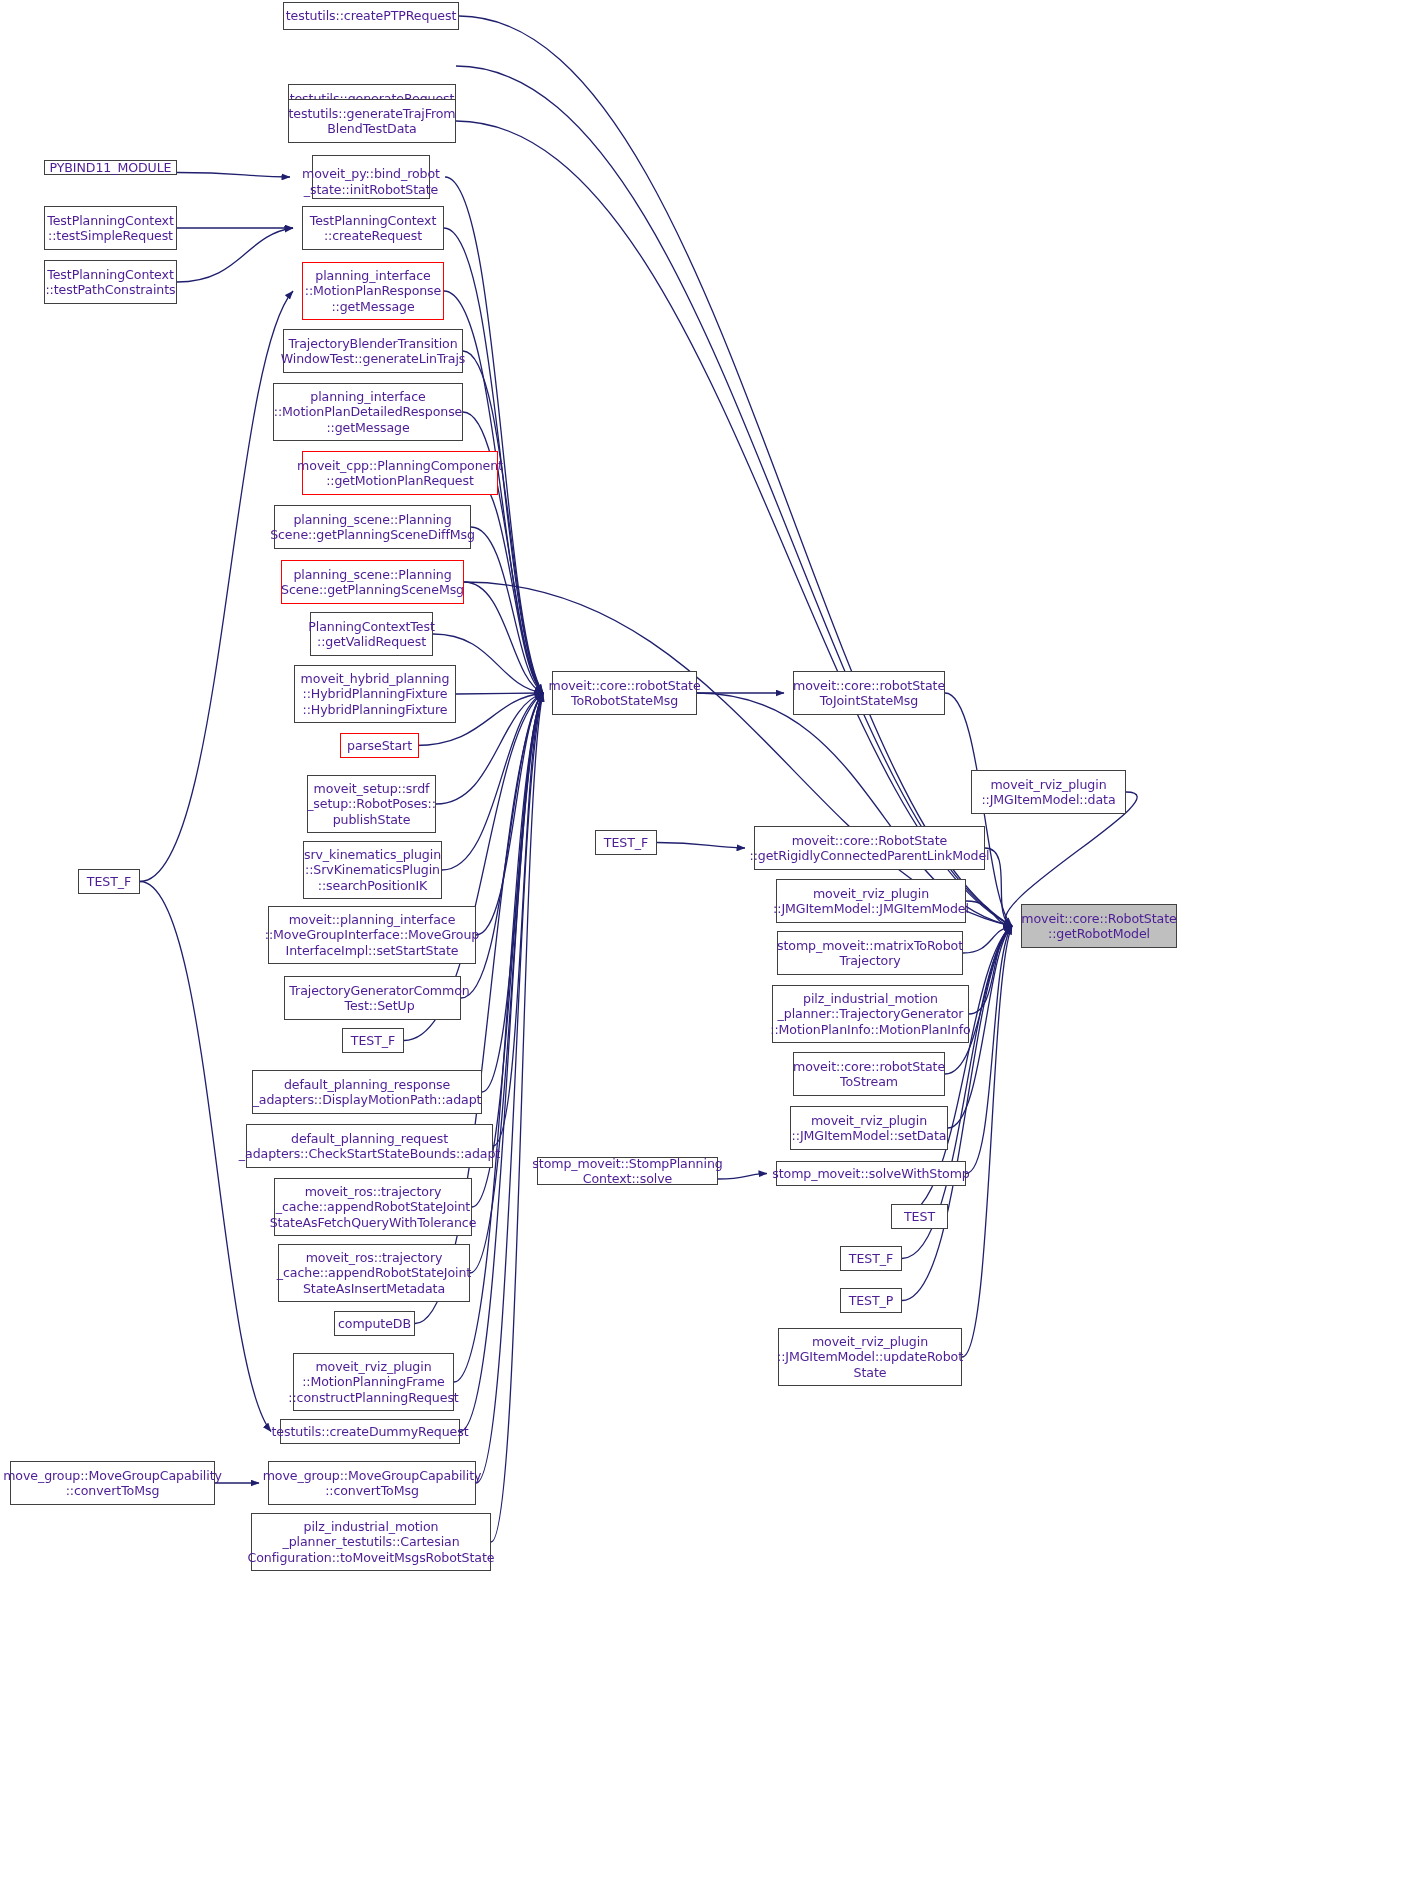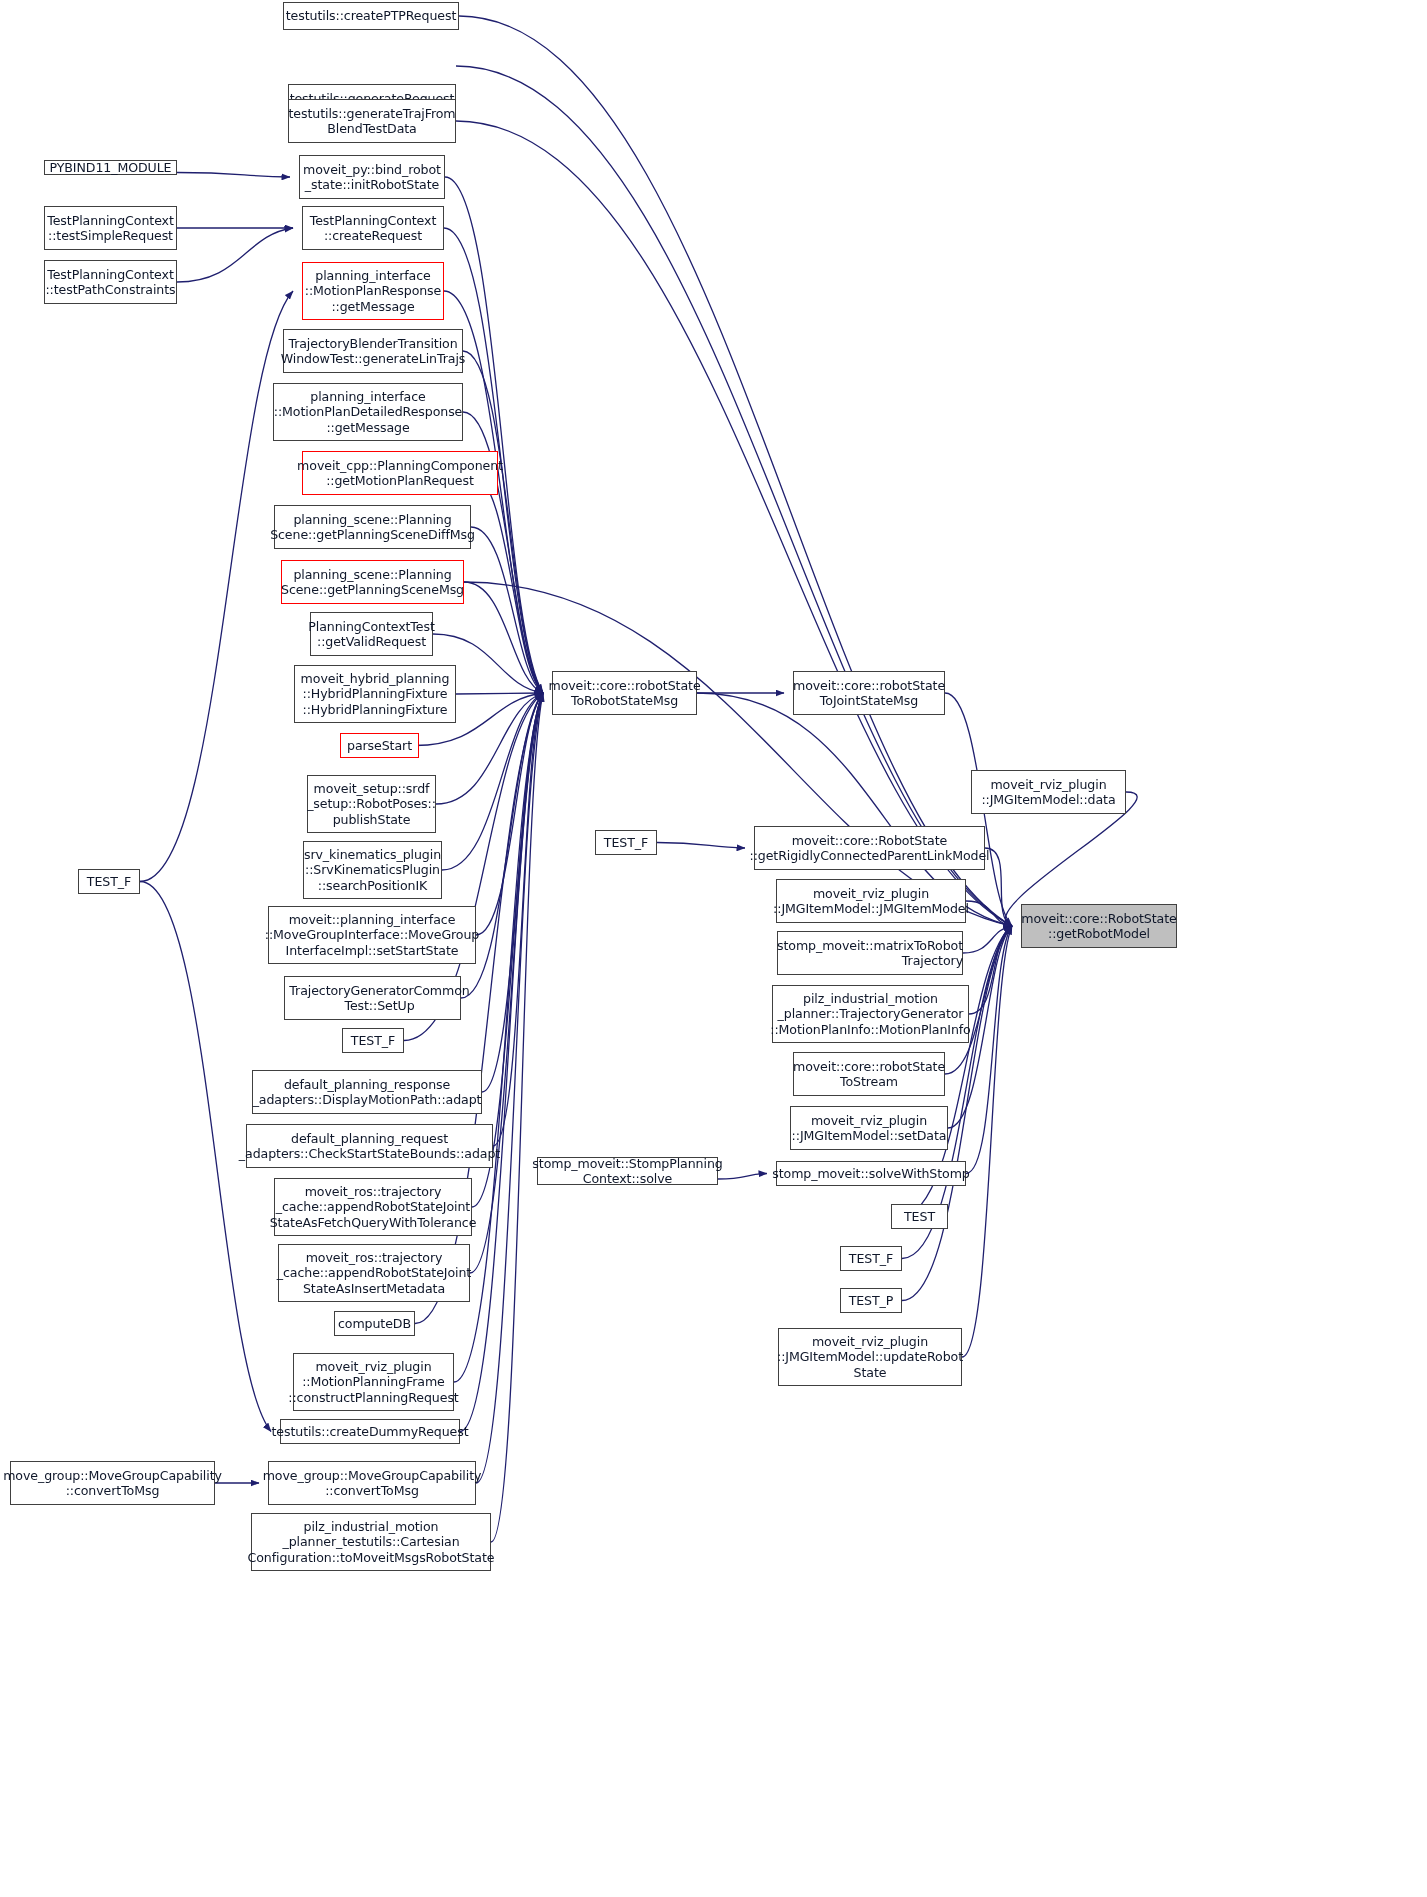--- a/index.html
+++ b/index.html
@@ -8,21 +8,21 @@
   svg.edges{position:absolute;left:0;top:0;width:1427px;height:1897px;pointer-events:none;}
   .node{
     position:absolute;
     box-sizing:border-box;
     background:#ffffff;
     border:1px solid #404040;
     display:flex;
     align-items:center;
     justify-content:center;
     text-align:center;
-    color:#0f172a;
+    color:#4c1d95;
     font-size:12.6px;
     line-height:1.22;
     letter-spacing:-0.1px;
     white-space:pre-line;
     padding:1px 3px;
   }
   .node.red{border:1.6px solid #ff0000;}
   .node.target{background:#bfbfbf;border:1px solid #404040;}
 </style>
 </head>
@@ -89,21 +89,21 @@
         <path d="M902,1300.5 C962.5,1300.5 966.625,970.94 1012,926" fill="none" stroke="#1f1f6e" stroke-width="1.3" marker-end="url(#arrow)"></path>
         <path d="M962,1357 C992,1357 989.5,977.72 1012,926" fill="none" stroke="#1f1f6e" stroke-width="1.3" marker-end="url(#arrow)"></path>
       </g>
   </svg>
   <div id="node-layer">
       <div class="node" style="left: 283px; top: 2px; width: 176px; height: 28px;"><span>testutils::createPTPRequest</span></div>
       <div class="node" style="left: 288px; top: 44px; width: 168px; height: 44px; margin-top: 40px;"><span>testutils::generateRequest
 MsgFromBlendTestData</span></div>
       <div class="node" style="left: 288px; top: 99px; width: 168px; height: 44px;"><span>testutils::generateTrajFrom
 BlendTestData</span></div>
-      <div class="node" style="left: 299px; top: 155px; width: 146px; height: 44px;"><span>moveit_py::bind_robot
+      <div class="node" style="left: 312px; top: 155px; width: 118px; height: 44px; align-items: flex-end;"><span>moveit_py::bind_robot
 _state::initRobotState</span></div>
       <div class="node" style="left: 44px; top: 160px; width: 133px; height: 15px; text-align: center;"><span>PYBIND11_MODULE</span></div>
       <div class="node" style="left: 302px; top: 206px; width: 142px; height: 44px;"><span>TestPlanningContext
 ::createRequest</span></div>
       <div class="node" style="left: 44px; top: 206px; width: 133px; height: 44px;"><span>TestPlanningContext
 ::testSimpleRequest</span></div>
       <div class="node" style="left: 44px; top: 260px; width: 133px; height: 44px;"><span>TestPlanningContext
 ::testPathConstraints</span></div>
       <div class="node red" style="left: 302px; top: 262px; width: 142px; height: 58px;"><span>planning_interface
 ::MotionPlanResponse
@@ -164,21 +164,21 @@
 ToRobotStateMsg</span></div>
       <div class="node" style="left: 793px; top: 671px; width: 152px; height: 44px;"><span>moveit::core::robotState
 ToJointStateMsg</span></div>
       <div class="node" style="left: 971px; top: 770px; width: 155px; height: 44px;"><span>moveit_rviz_plugin
 ::JMGItemModel::data</span></div>
       <div class="node" style="left: 595px; top: 830px; width: 62px; height: 25px;"><span>TEST_F</span></div>
       <div class="node" style="left: 754px; top: 826px; width: 231px; height: 44px;"><span>moveit::core::RobotState
 ::getRigidlyConnectedParentLinkModel</span></div>
       <div class="node" style="left: 776px; top: 879px; width: 190px; height: 44px;"><span>moveit_rviz_plugin
 ::JMGItemModel::JMGItemModel</span></div>
-      <div class="node" style="left: 777px; top: 931px; width: 186px; height: 44px; text-align: right;"><span>stomp_moveit::matrixToRobot
+      <div class="node" style="left: 777px; top: 931px; width: 186px; height: 44px;"><span>stomp_moveit::matrixToRobot
 Trajectory</span></div>
       <div class="node" style="left: 772px; top: 985px; width: 197px; height: 58px;"><span>pilz_industrial_motion
 _planner::TrajectoryGenerator
 ::MotionPlanInfo::MotionPlanInfo</span></div>
       <div class="node" style="left: 793px; top: 1052px; width: 152px; height: 44px;"><span>moveit::core::robotState
 ToStream</span></div>
       <div class="node" style="left: 790px; top: 1106px; width: 158px; height: 44px;"><span>moveit_rviz_plugin
 ::JMGItemModel::setData</span></div>
       <div class="node" style="left: 537px; top: 1157px; width: 181px; height: 28px;"><span>stomp_moveit::StompPlanning
 Context::solve</span></div>

